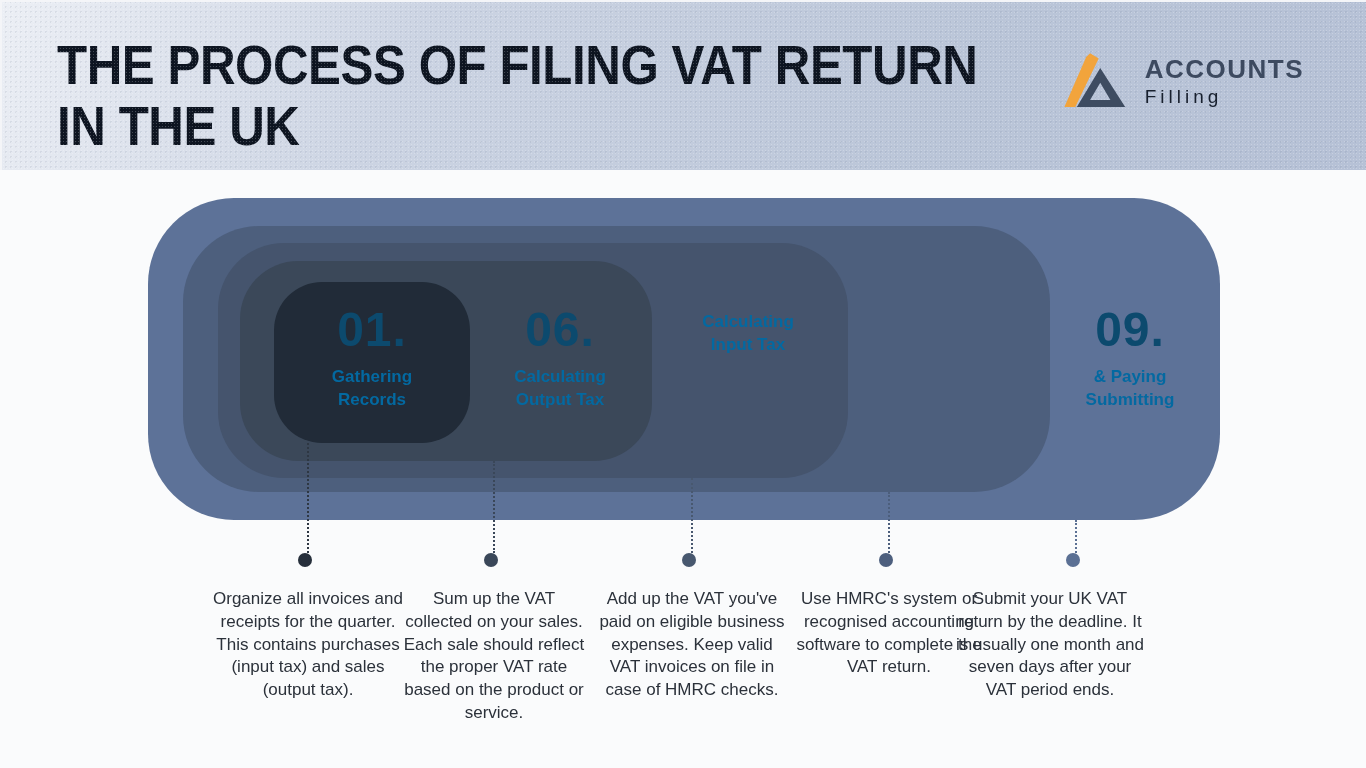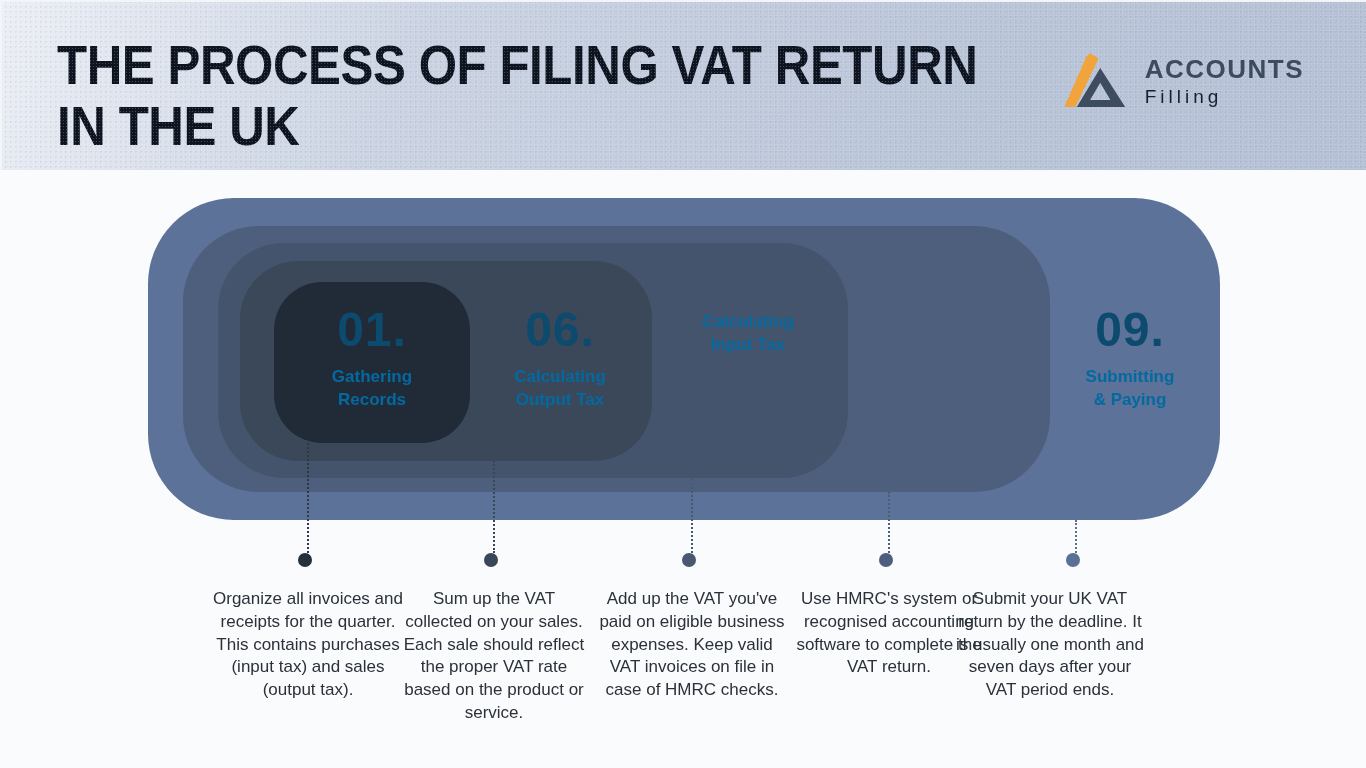--- a/index.html
+++ b/index.html
@@ -106,22 +106,22 @@
   </div>
   <div class="step-label s3">
     <div class="step-title">
       <div>Calculating</div>
       <div>Input Tax</div>
     </div>
   </div>
   <div class="step-label s5">
     <div class="step-num">09.</div>
     <div class="step-title">
+      <div>&amp; Paying</div>
       <div>Submitting</div>
-      <div>&amp; Paying</div>
     </div>
   </div>
 
   <div class="connector c1"></div>
   <div class="connector c2"></div>
   <div class="connector c3"></div>
   <div class="connector c4"></div>
   <div class="connector c5"></div>
 
   <div class="dot d1"></div>

